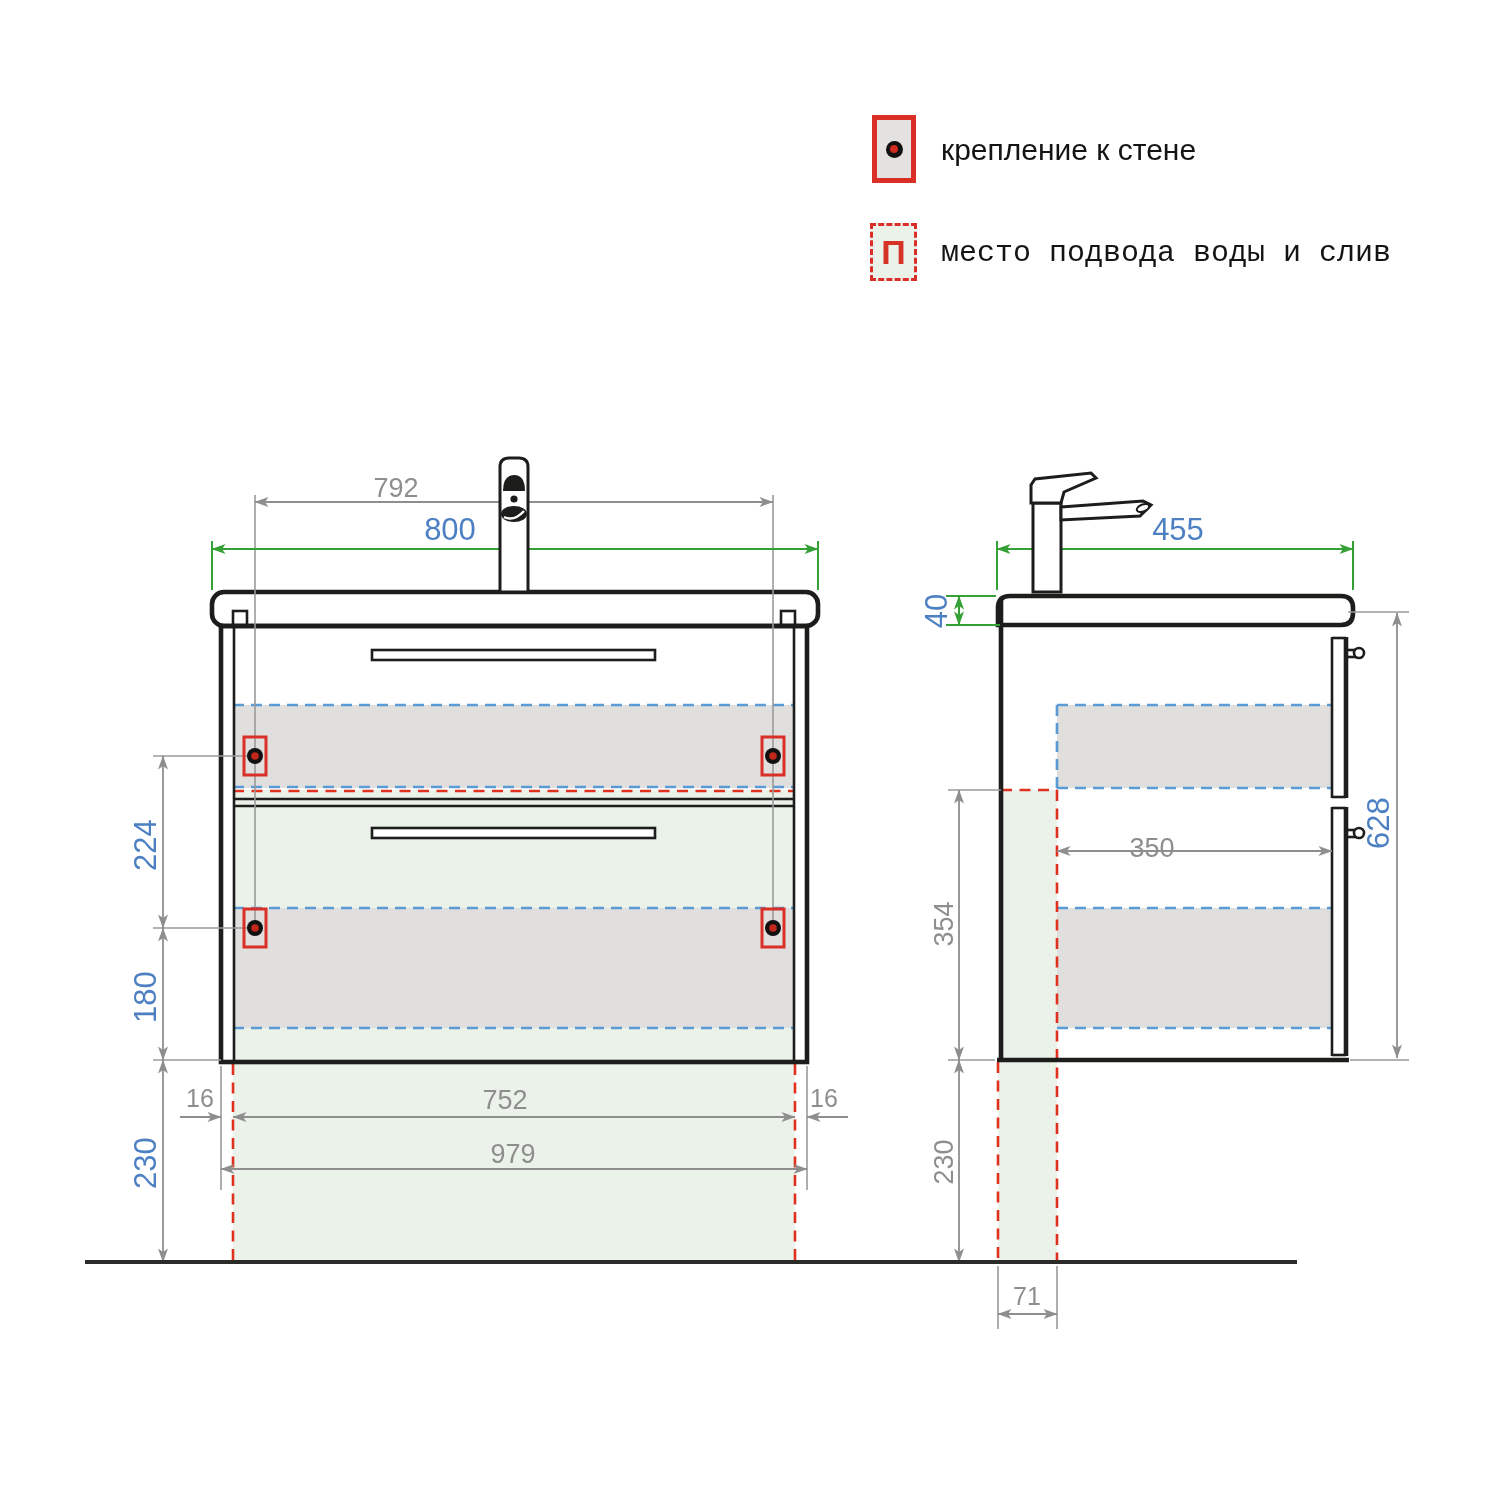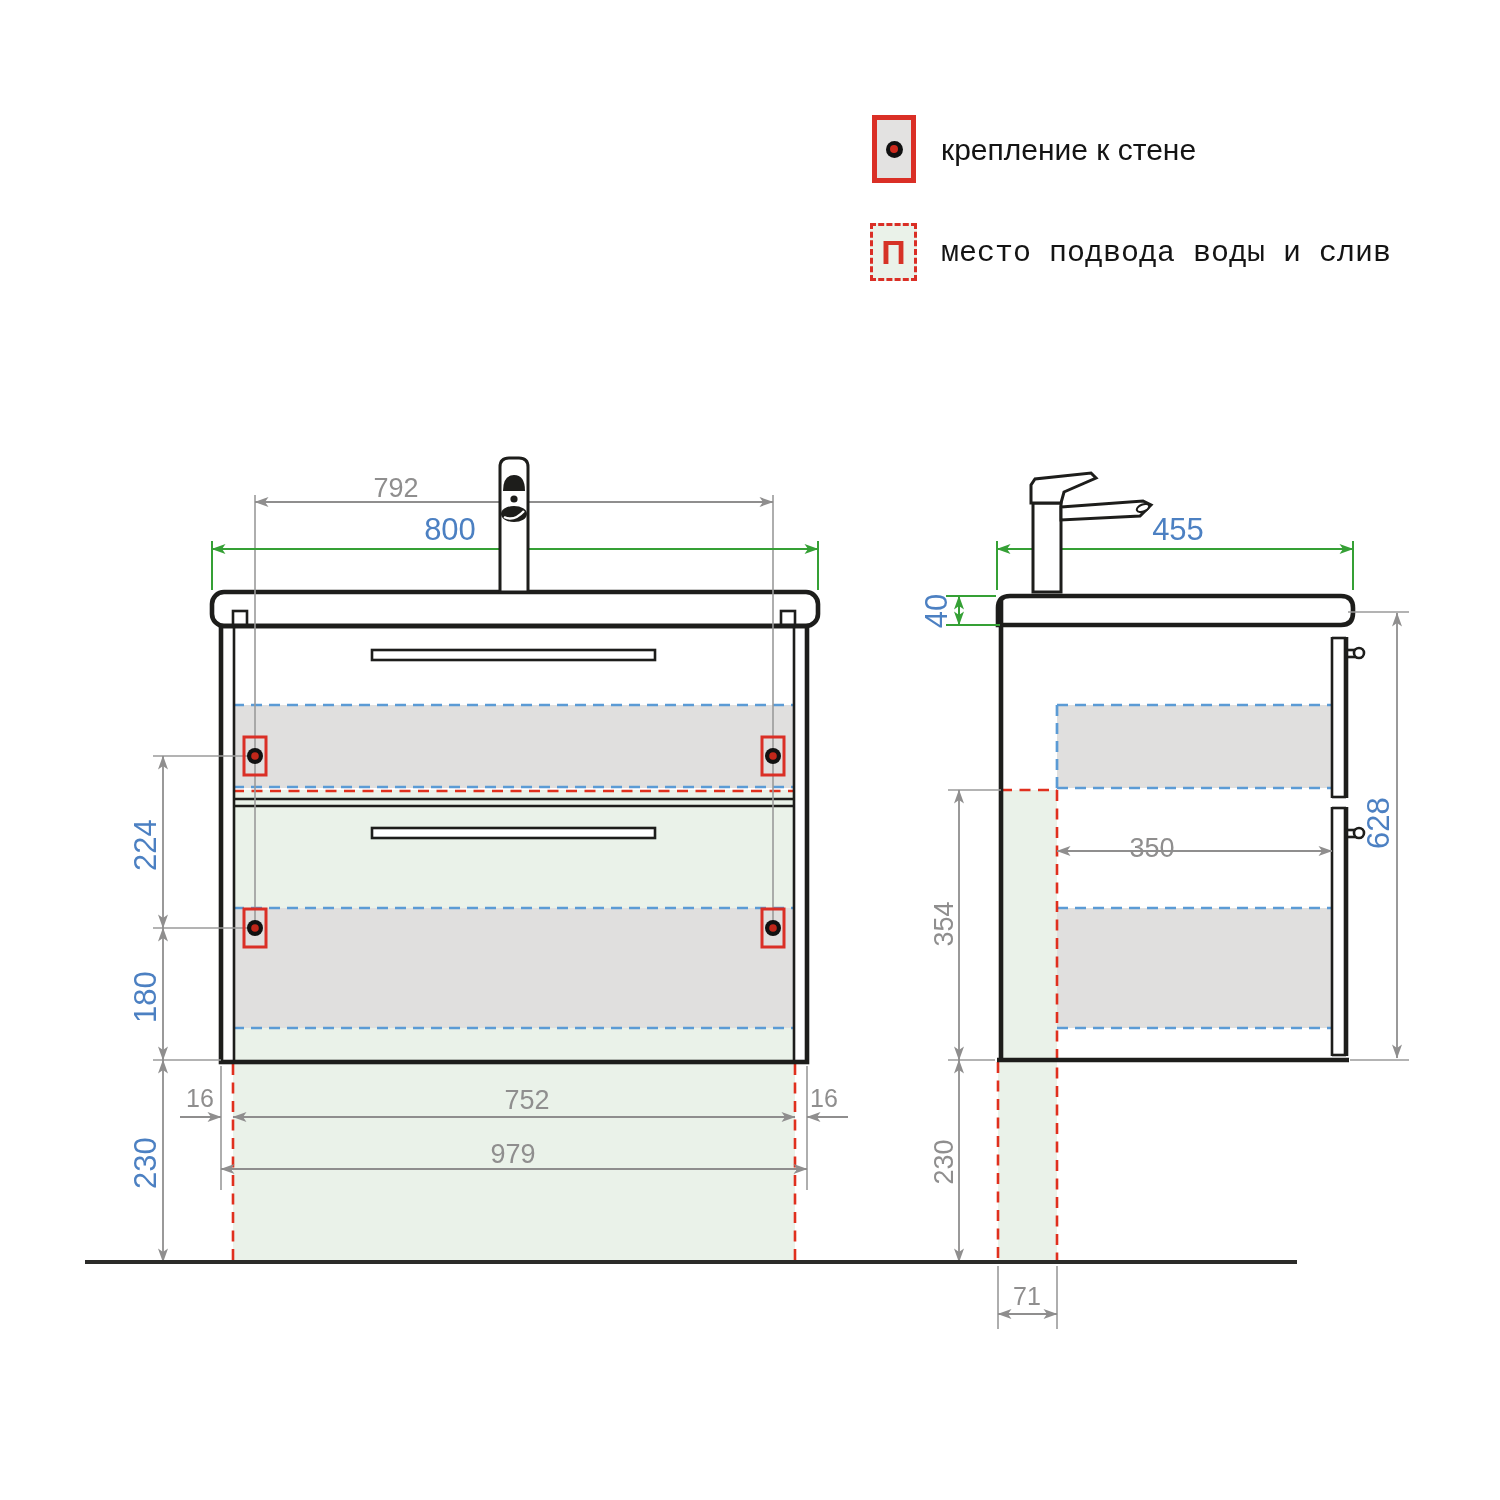--- a/index.html
+++ b/index.html
@@ -223,21 +223,21 @@
     <span>П</span>
   </div>
   <div class="lbl legend-text" style="left:941px;top:233px;width:470px;height:40px;font-family:Liberation Mono, monospace;">место подвода воды и слив</div>
 
   <div class="lbl gray27" style="left:356px;top:472px;width:80px;height:32px;">792</div>
   <div class="lbl blue" style="left:409px;top:512px;width:82px;height:36px;">800</div>
   <div class="lbl blue rot" style="left:106px;top:825px;width:80px;height:40px;">224</div>
   <div class="lbl blue rot" style="left:106px;top:977px;width:80px;height:40px;">180</div>
   <div class="lbl blue rot" style="left:106px;top:1143px;width:80px;height:40px;">230</div>
   <div class="lbl gray25" style="left:178px;top:1085px;width:44px;height:26px;">16</div>
-  <div class="lbl gray27" style="left:487px;top:1086px;width:80px;height:28px;">752</div>
+  <div class="lbl gray27" style="left:465px;top:1086px;width:80px;height:28px;">752</div>
   <div class="lbl gray25" style="left:802px;top:1085px;width:44px;height:26px;">16</div>
   <div class="lbl gray27" style="left:473px;top:1140px;width:80px;height:28px;">979</div>
 
   <div class="lbl blue" style="left:1137px;top:512px;width:82px;height:36px;">455</div>
   <div class="lbl blue rot" style="left:897px;top:591px;width:80px;height:40px;">40</div>
   <div class="lbl blue rot" style="left:1339px;top:803px;width:80px;height:40px;">628</div>
   <div class="lbl gray27" style="left:1112px;top:818px;width:80px;height:28px;margin-top:16px;">350</div>
   <div class="lbl gray27 rot" style="left:904px;top:904px;width:80px;height:40px;">354</div>
   <div class="lbl gray27 rot" style="left:904px;top:1142px;width:80px;height:40px;">230</div>
   <div class="lbl gray25" style="left:1005px;top:1283px;width:44px;height:26px;">71</div>

